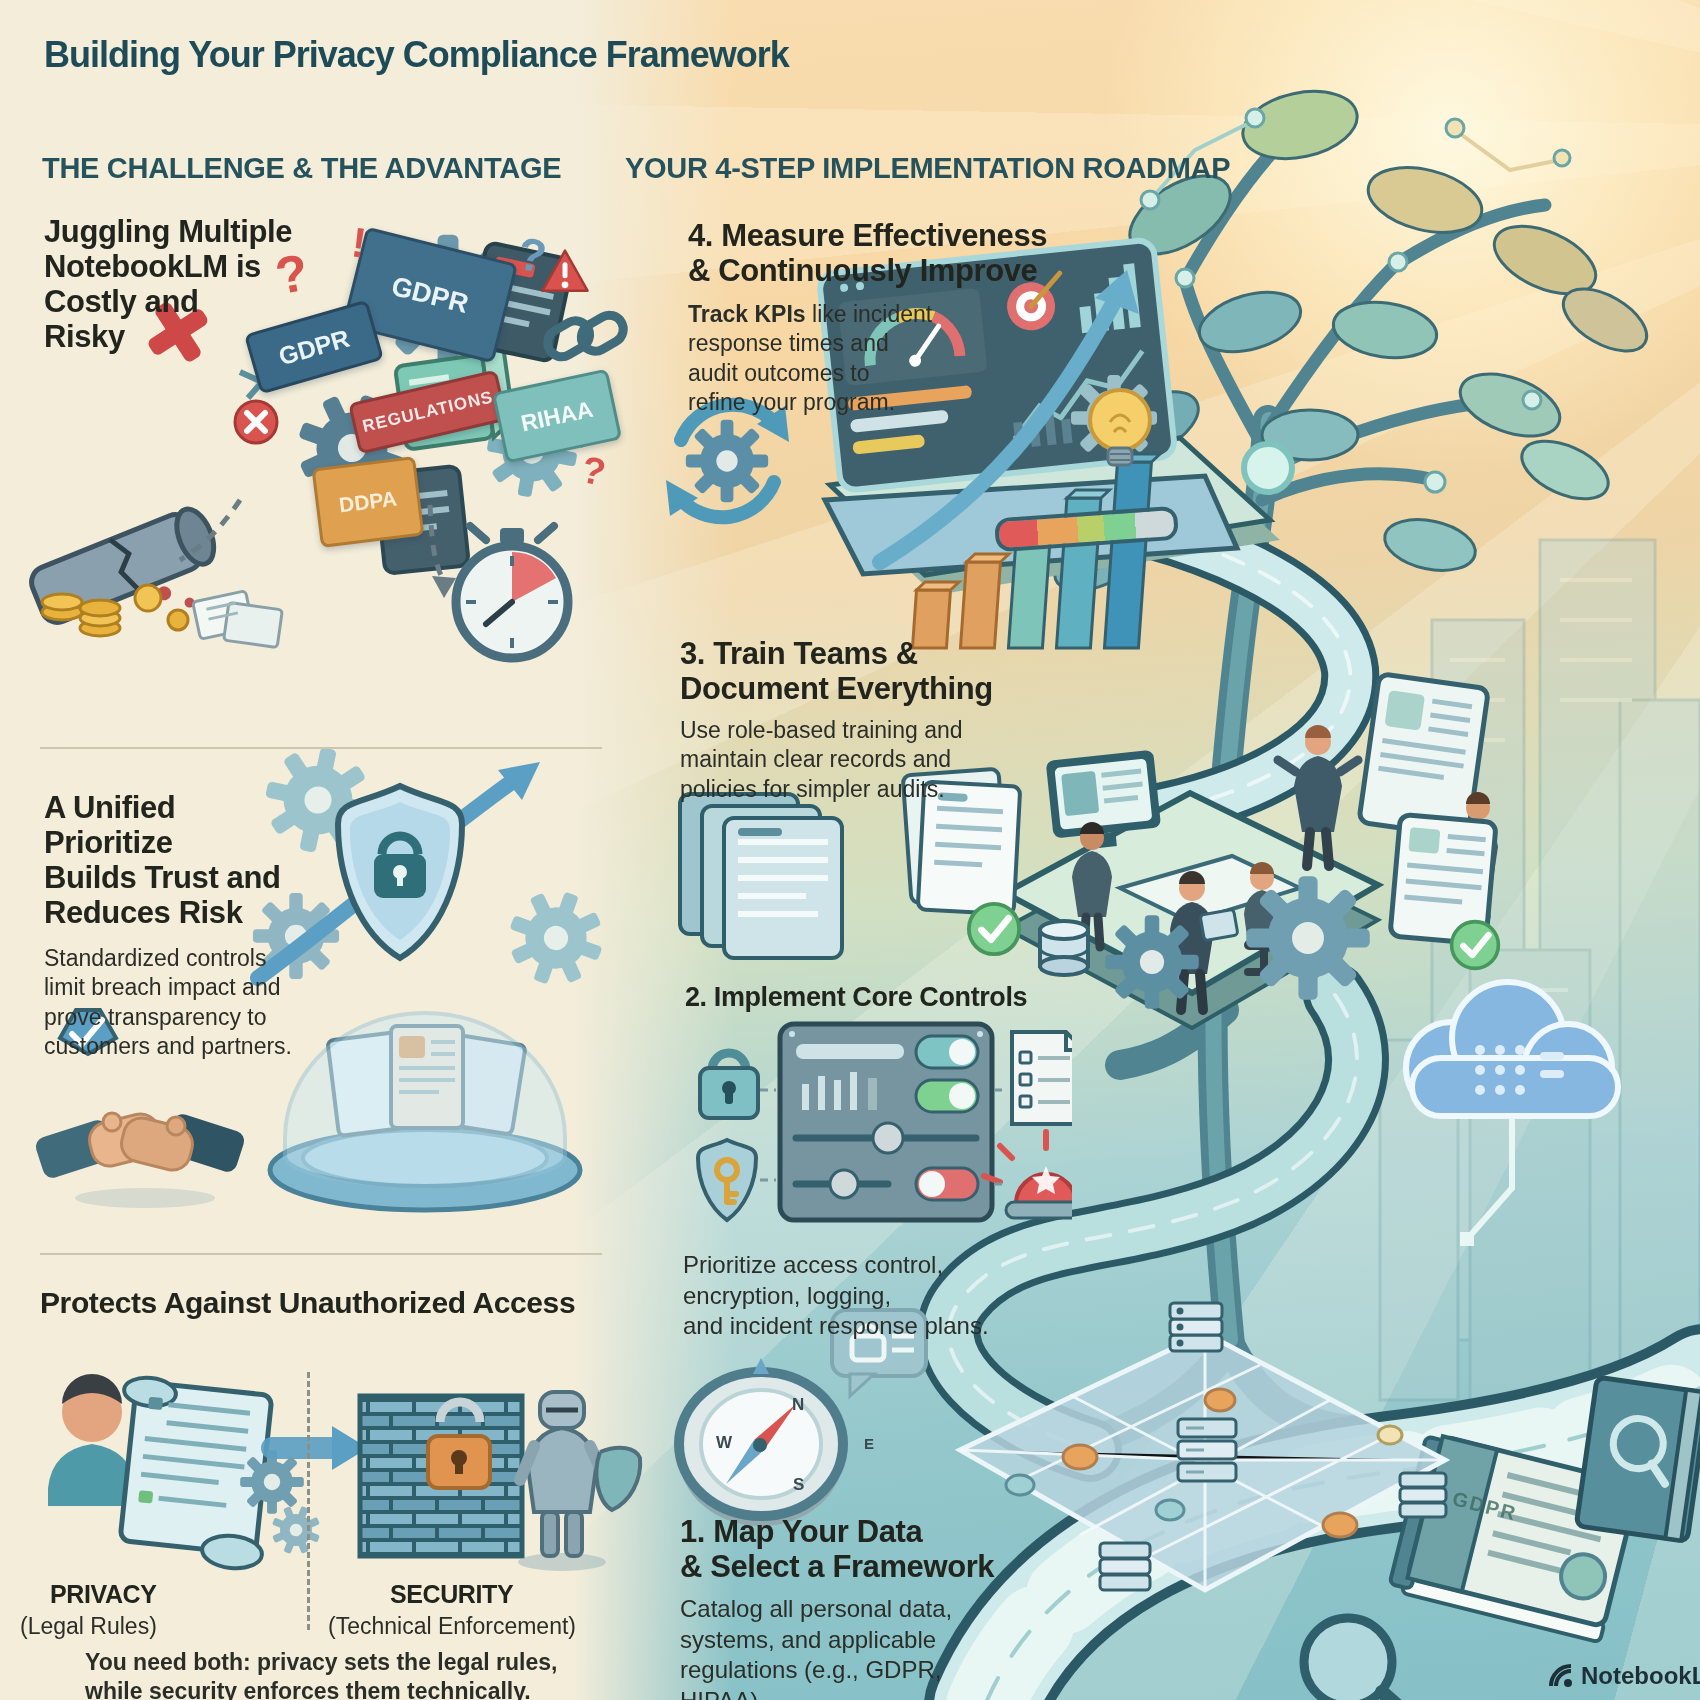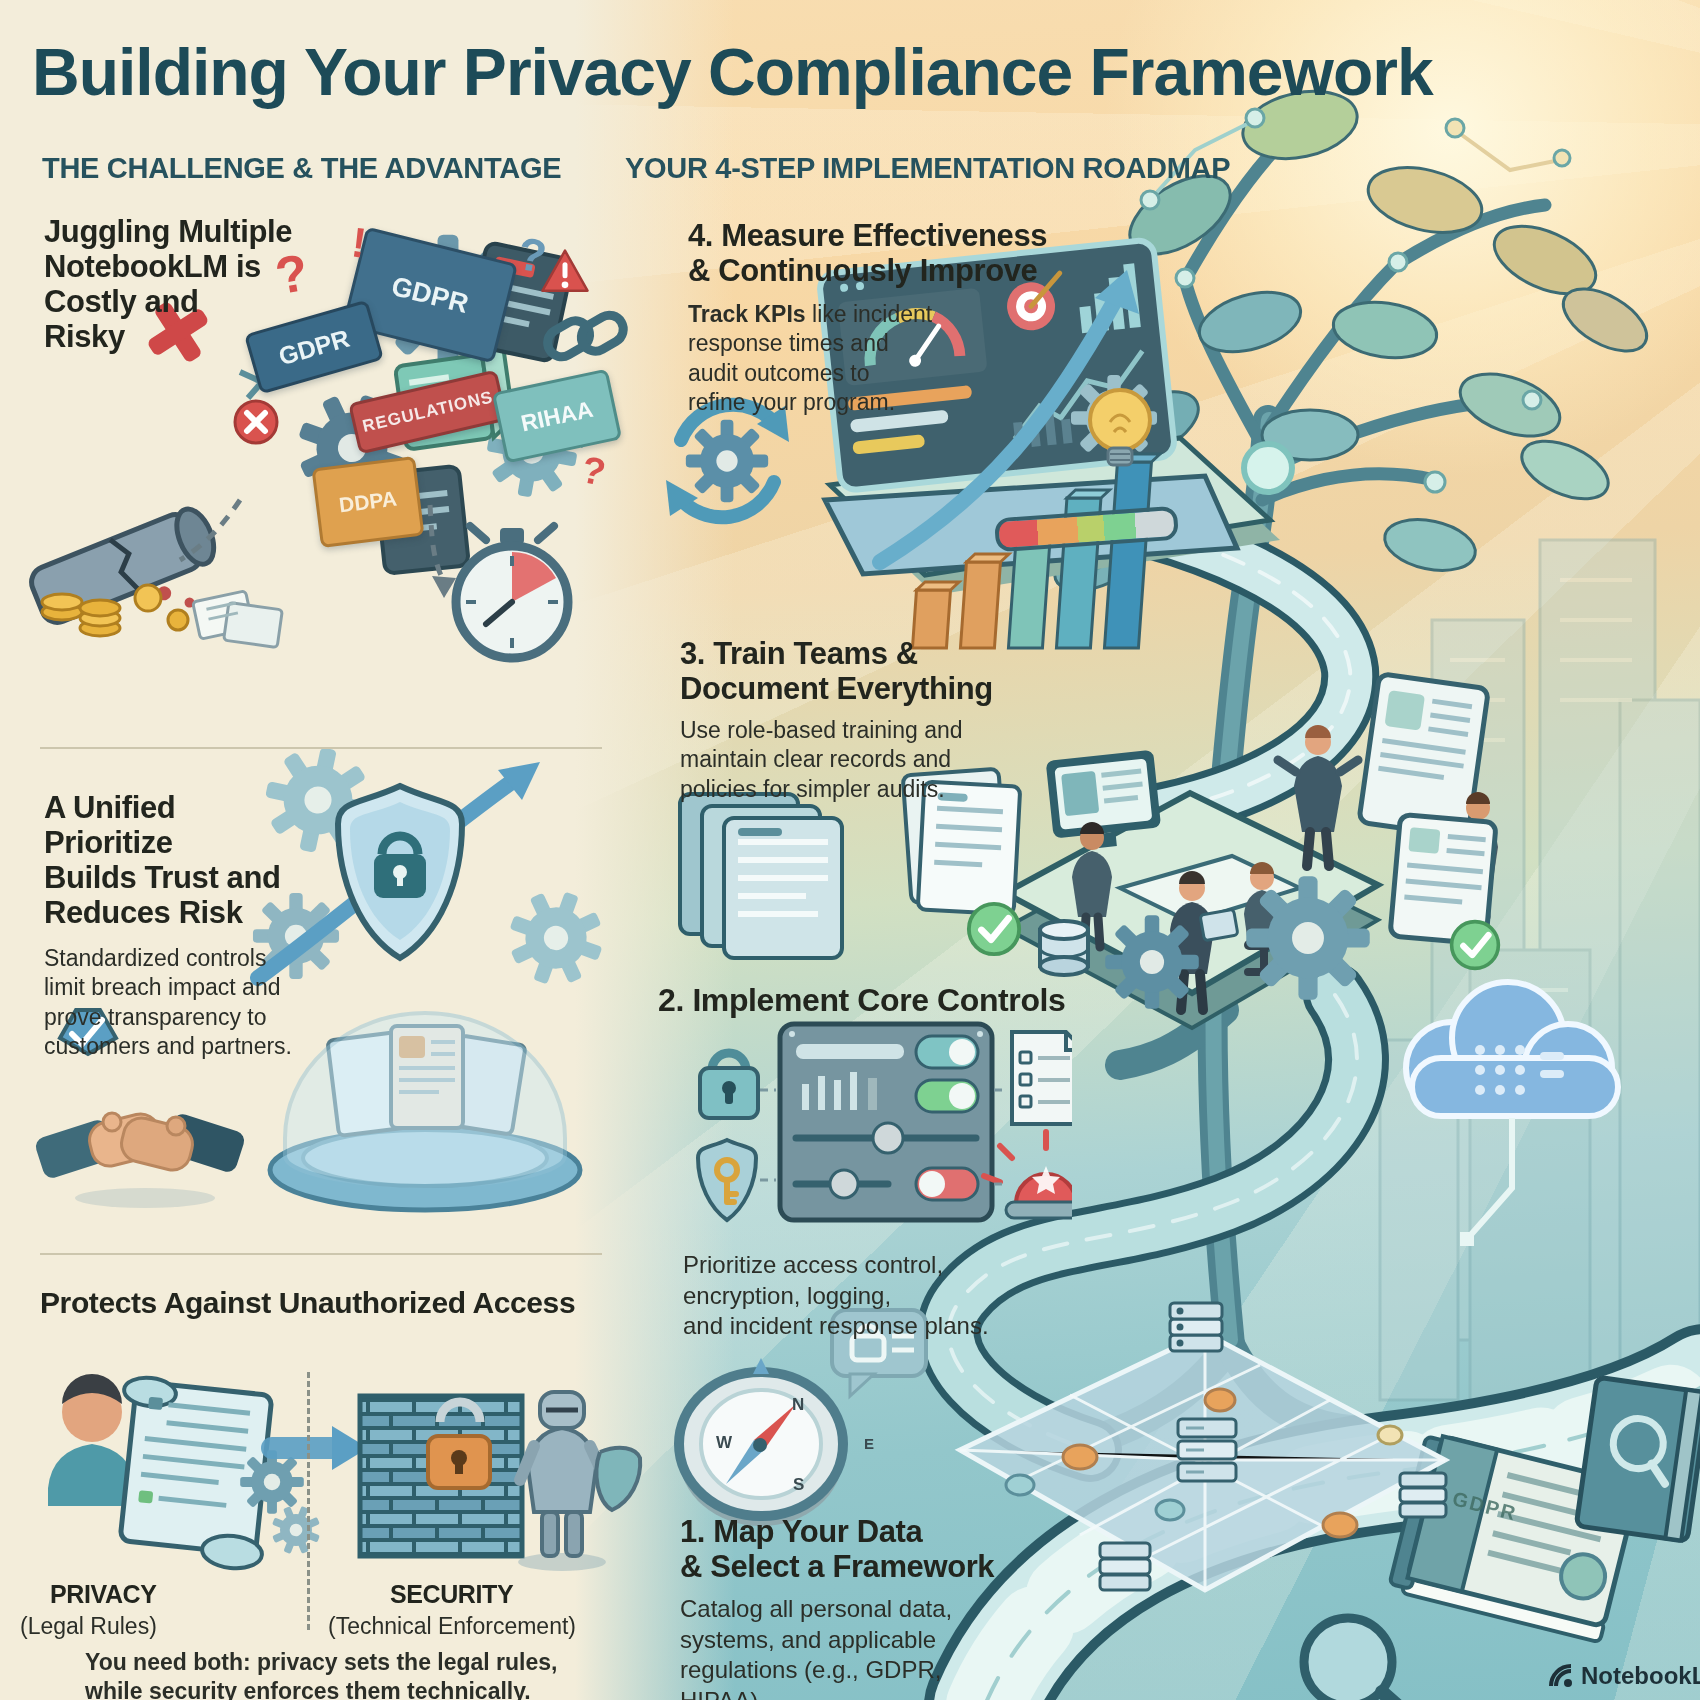--- a/index.html
+++ b/index.html
@@ -624,21 +624,21 @@
           <rect x="0" y="0" width="50" height="15" rx="4" fill="#cfe3ea"></rect>
       </g>
       <g transform="translate(480 178)">
         <rect x="0" y="30" width="46" height="14" rx="4" fill="#cfe3ea"></rect>
           <rect x="0" y="15" width="46" height="14" rx="4" fill="#dfedf2"></rect>
           <rect x="0" y="0" width="46" height="14" rx="4" fill="#cfe3ea"></rect>
       </g>
     </g>
   </svg>
 
-  <div class="abs ttl" style="left:32px;top:34px;font-size:66px">Building Your Privacy Compliance Framework</div>
+  <div class="abs ttl" style="left:44px;top:34px;font-size:36px">Building Your Privacy Compliance Framework</div>
 
   <div class="abs colhd" style="left:42px;top:152px;font-size:29px">THE CHALLENGE &amp; THE ADVANTAGE</div>
   <div class="abs colhd" style="left:625px;top:152px;font-size:29px">YOUR 4-STEP IMPLEMENTATION ROADMAP</div>
 
   <div class="abs hd" style="left:44px;top:214px;font-size:31px">
     <span class="ln">Juggling Multiple</span>
     <span class="ln">NotebookLM is</span>
     <span class="ln">Costly and</span>
     <span class="ln">Risky</span>
   </div>
@@ -698,21 +698,21 @@
   <div class="abs hd" style="left:680px;top:636px;font-size:31px">
     <span class="ln">3. Train Teams &amp;</span>
     <span class="ln">Document Everything</span>
   </div>
   <div class="abs bd" style="left:680px;top:716px;font-size:23px">
     <span class="ln">Use role-based training and</span>
     <span class="ln">maintain clear records and</span>
     <span class="ln">policies for simpler audits.</span>
   </div>
 
-  <div class="abs hd" style="left:658px;top:982px;font-size:32px">
+  <div class="abs hd" style="left:685px;top:982px;font-size:27px">
     <span class="ln">2. Implement Core Controls</span>
   </div>
   <div class="abs bd" style="left:683px;top:1250px;font-size:24px">
     <span class="ln">Prioritize access control,</span>
     <span class="ln">encryption, logging,</span>
     <span class="ln">and incident response plans.</span>
   </div>
 
   <div class="abs hd" style="left:680px;top:1514px;font-size:31px">
     <span class="ln">1. Map Your Data</span>

